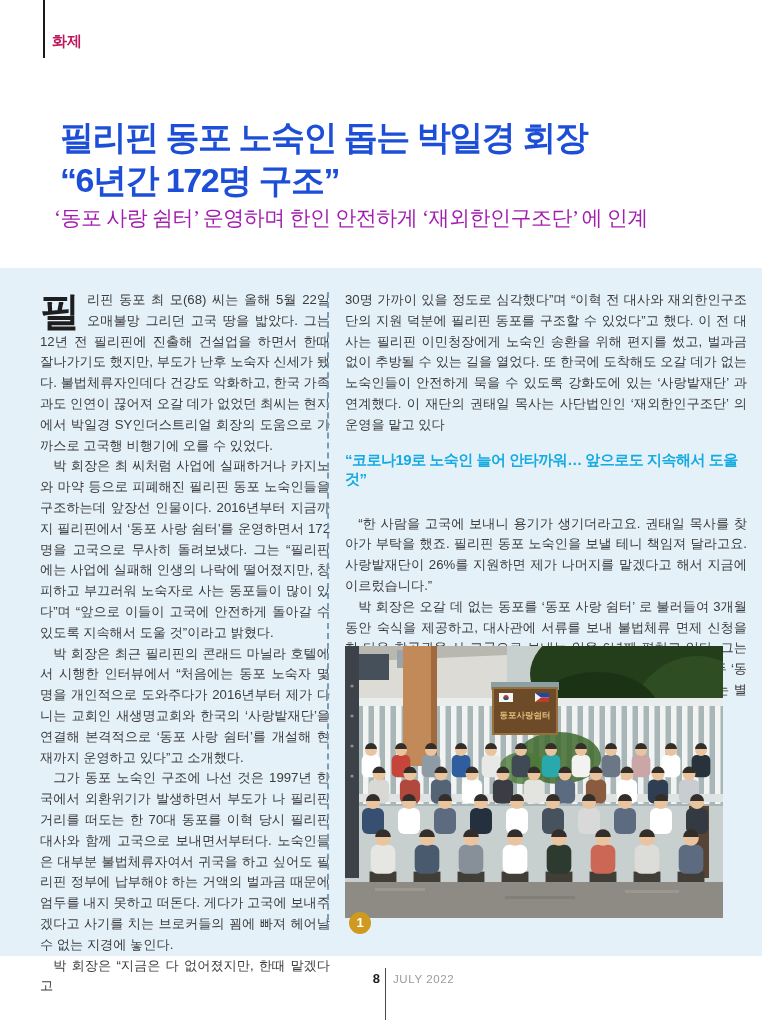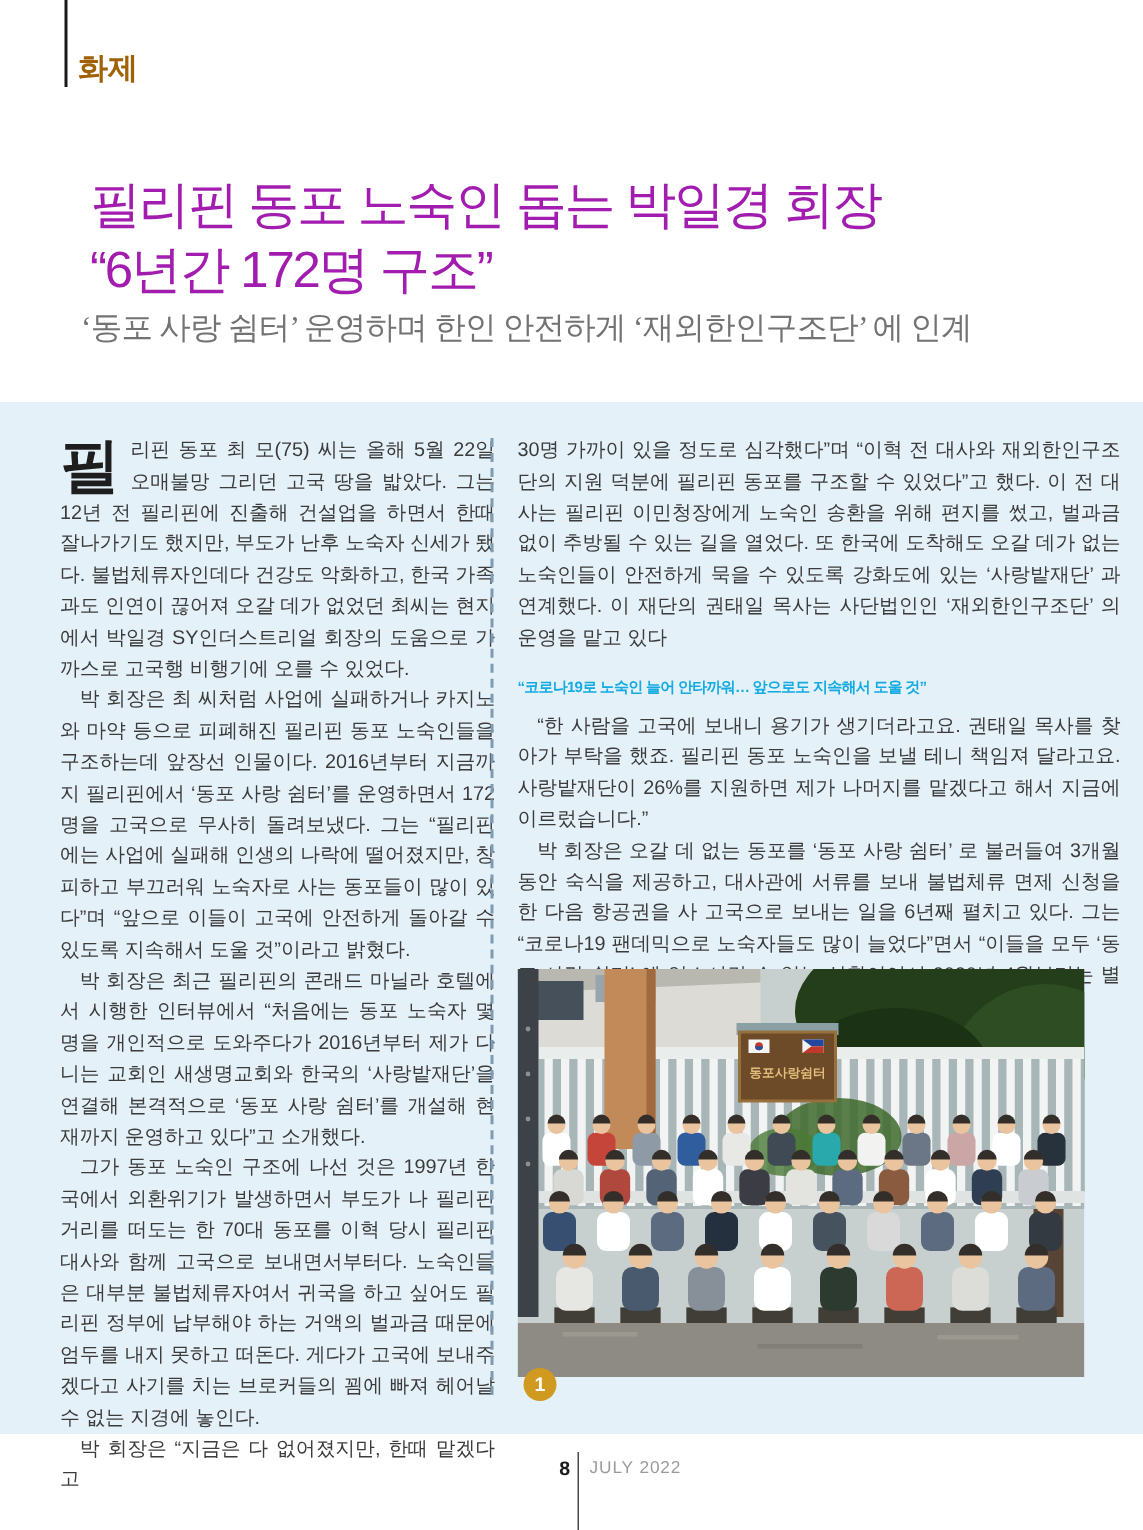--- a/index.html
+++ b/index.html
@@ -1,48 +1,48 @@
 <!DOCTYPE html>
 <html><head>
 <meta charset="utf-8">
 <style>
   html,body { margin:0; padding:0; background:#ffffff; }
   .page {
     position:relative; width:762px; height:1020px; background:#ffffff;
     font-family:"Liberation Sans","DejaVu Sans",sans-serif; overflow:hidden;
   }
   .kicker-rule { position:absolute; left:43px; top:0; width:2px; height:58px; background:#1a1a1a; }
-  .kicker { position:absolute; left:52px; top:32px; font-size:20px; font-weight:bold; color:#a16207; }
-
-  .title { position:absolute; left:48px; top:116px; color:#a21caf; font-weight:normal; letter-spacing:-1.5px; }
+  .kicker { position:absolute; left:52px; top:32px; font-size:15px; font-weight:bold; color:#be185d; }
+
+  .title { position:absolute; left:48px; top:116px; color:#1d4ed8; font-weight:bold; letter-spacing:-1.5px; }
   .title .l1 { font-size:34px; line-height:43px; padding-left:12px; }
   .title .l2 { font-size:34px; line-height:43px;margin-left:12px; }
 
   .subtitle {
     position:absolute; left:54px; top:204px; width:660px;
     font-family:"Liberation Serif","DejaVu Serif",serif;
-    font-size:21px; color:#737373; letter-spacing:-0.5px;
+    font-size:21px; color:#a21caf; letter-spacing:-0.5px;
   }
 
   .bluebox { position:absolute; left:0; top:268px; width:762px; height:688px; background:#e4f1f9; }
 
   .body-text p { margin:0; font-size:13.2px; line-height:20.8px; color:#3b3b3b;
     text-align:justify; word-break:break-all; }
   .body-text p.indent { text-indent:1em; }
 
   .col1 { position:absolute; left:40px; top:22px; width:290px; }
   .col2 { position:absolute; left:345px; top:22px; width:402px; }
 
   .dropcap { float:left; font-size:40px; line-height:37px; font-weight:bold; color:#1e1e1e;
     margin:3px 7px 0 0; }
 
   .divider { position:absolute; left:327px; top:24px; height:638px;
     border-left:2px dashed #7d9cb4; }
 
-  .subheading { margin:15px 0 9px 0; font-size:10px; font-weight:bold; color:#14aae2;
+  .subheading { margin:15px 0 25px 0; font-size:15px; font-weight:bold; color:#14aae2;
     letter-spacing:-0.5px; }
 
   .photo { position:absolute; left:345px; top:378px; width:378px; height:272px; overflow:hidden; }
   .photo svg { display:block; }
 
   .badge { position:absolute; left:349px; top:644px; width:22px; height:22px; border-radius:50%;
     background:#cf9a1f; color:#fff; font-size:13px; font-weight:bold; text-align:center;
     line-height:22px; }
 
   .footer-page { position:absolute; left:356px; top:971px; width:24px; text-align:right;
@@ -62,21 +62,21 @@
   <div class="title">
     <div class="l1">필리핀 동포 노숙인 돕는 박일경 회장</div>
     <div class="l2">“6년간 172명 구조”</div>
   </div>
 
   <div class="subtitle">‘동포 사랑 쉼터’ 운영하며 한인 안전하게 ‘재외한인구조단’ 에 인계</div>
 
   <div class="bluebox">
 
     <div class="col1 body-text">
-      <p><span class="dropcap">필</span><span>리핀 동포 최 모(75) 씨는 올해 5월 22일 오매불망 그리던 고국 땅을 밟았다. 그는 12년 전 필리핀에 진출해 건설업을 하면서 한때 잘나가기도 했지만, 부도가 난후 노숙자 신세가 됐다. 불법체류자인데다 건강도 악화하고, 한국 가족과도 인연이 끊어져 오갈 데가 없었던 최씨는 현지에서 박일경 SY인더스트리얼 회장의 도움으로 가까스로 고국행 비행기에 오를 수 있었다.</span></p>
+      <p><span class="dropcap">필</span><span>리핀 동포 최 모(68) 씨는 올해 5월 22일 오매불망 그리던 고국 땅을 밟았다. 그는 12년 전 필리핀에 진출해 건설업을 하면서 한때 잘나가기도 했지만, 부도가 난후 노숙자 신세가 됐다. 불법체류자인데다 건강도 악화하고, 한국 가족과도 인연이 끊어져 오갈 데가 없었던 최씨는 현지에서 박일경 SY인더스트리얼 회장의 도움으로 가까스로 고국행 비행기에 오를 수 있었다.</span></p>
       <div>
           <p class="indent">박 회장은 최 씨처럼 사업에 실패하거나 카지노와 마약 등으로 피폐해진 필리핀 동포 노숙인들을 구조하는데 앞장선 인물이다. 2016년부터 지금까지 필리핀에서 ‘동포 사랑 쉼터’를 운영하면서 172명을 고국으로 무사히 돌려보냈다. 그는 “필리핀에는 사업에 실패해 인생의 나락에 떨어졌지만, 창피하고 부끄러워 노숙자로 사는 동포들이 많이 있다”며 “앞으로 이들이 고국에 안전하게 돌아갈 수 있도록 지속해서 도울 것”이라고 밝혔다.</p>
           <p class="indent">박 회장은 최근 필리핀의 콘래드 마닐라 호텔에서 시행한 인터뷰에서 “처음에는 동포 노숙자 몇 명을 개인적으로 도와주다가 2016년부터 제가 다니는 교회인 새생명교회와 한국의 ‘사랑밭재단’을 연결해 본격적으로 ‘동포 사랑 쉼터’를 개설해 현재까지 운영하고 있다”고 소개했다.</p>
           <p class="indent">그가 동포 노숙인 구조에 나선 것은 1997년 한국에서 외환위기가 발생하면서 부도가 나 필리핀 거리를 떠도는 한 70대 동포를 이혁 당시 필리핀 대사와 함께 고국으로 보내면서부터다. 노숙인들은 대부분 불법체류자여서 귀국을 하고 싶어도 필리핀 정부에 납부해야 하는 거액의 벌과금 때문에 엄두를 내지 못하고 떠돈다. 게다가 고국에 보내주겠다고 사기를 치는 브로커들의 꾐에 빠져 헤어날 수 없는 지경에 놓인다.</p>
           <p class="indent">박 회장은 “지금은 다 없어졌지만, 한때 맡겠다고</p>
         </div>
     </div>
 
     <div class="divider"></div>
 

